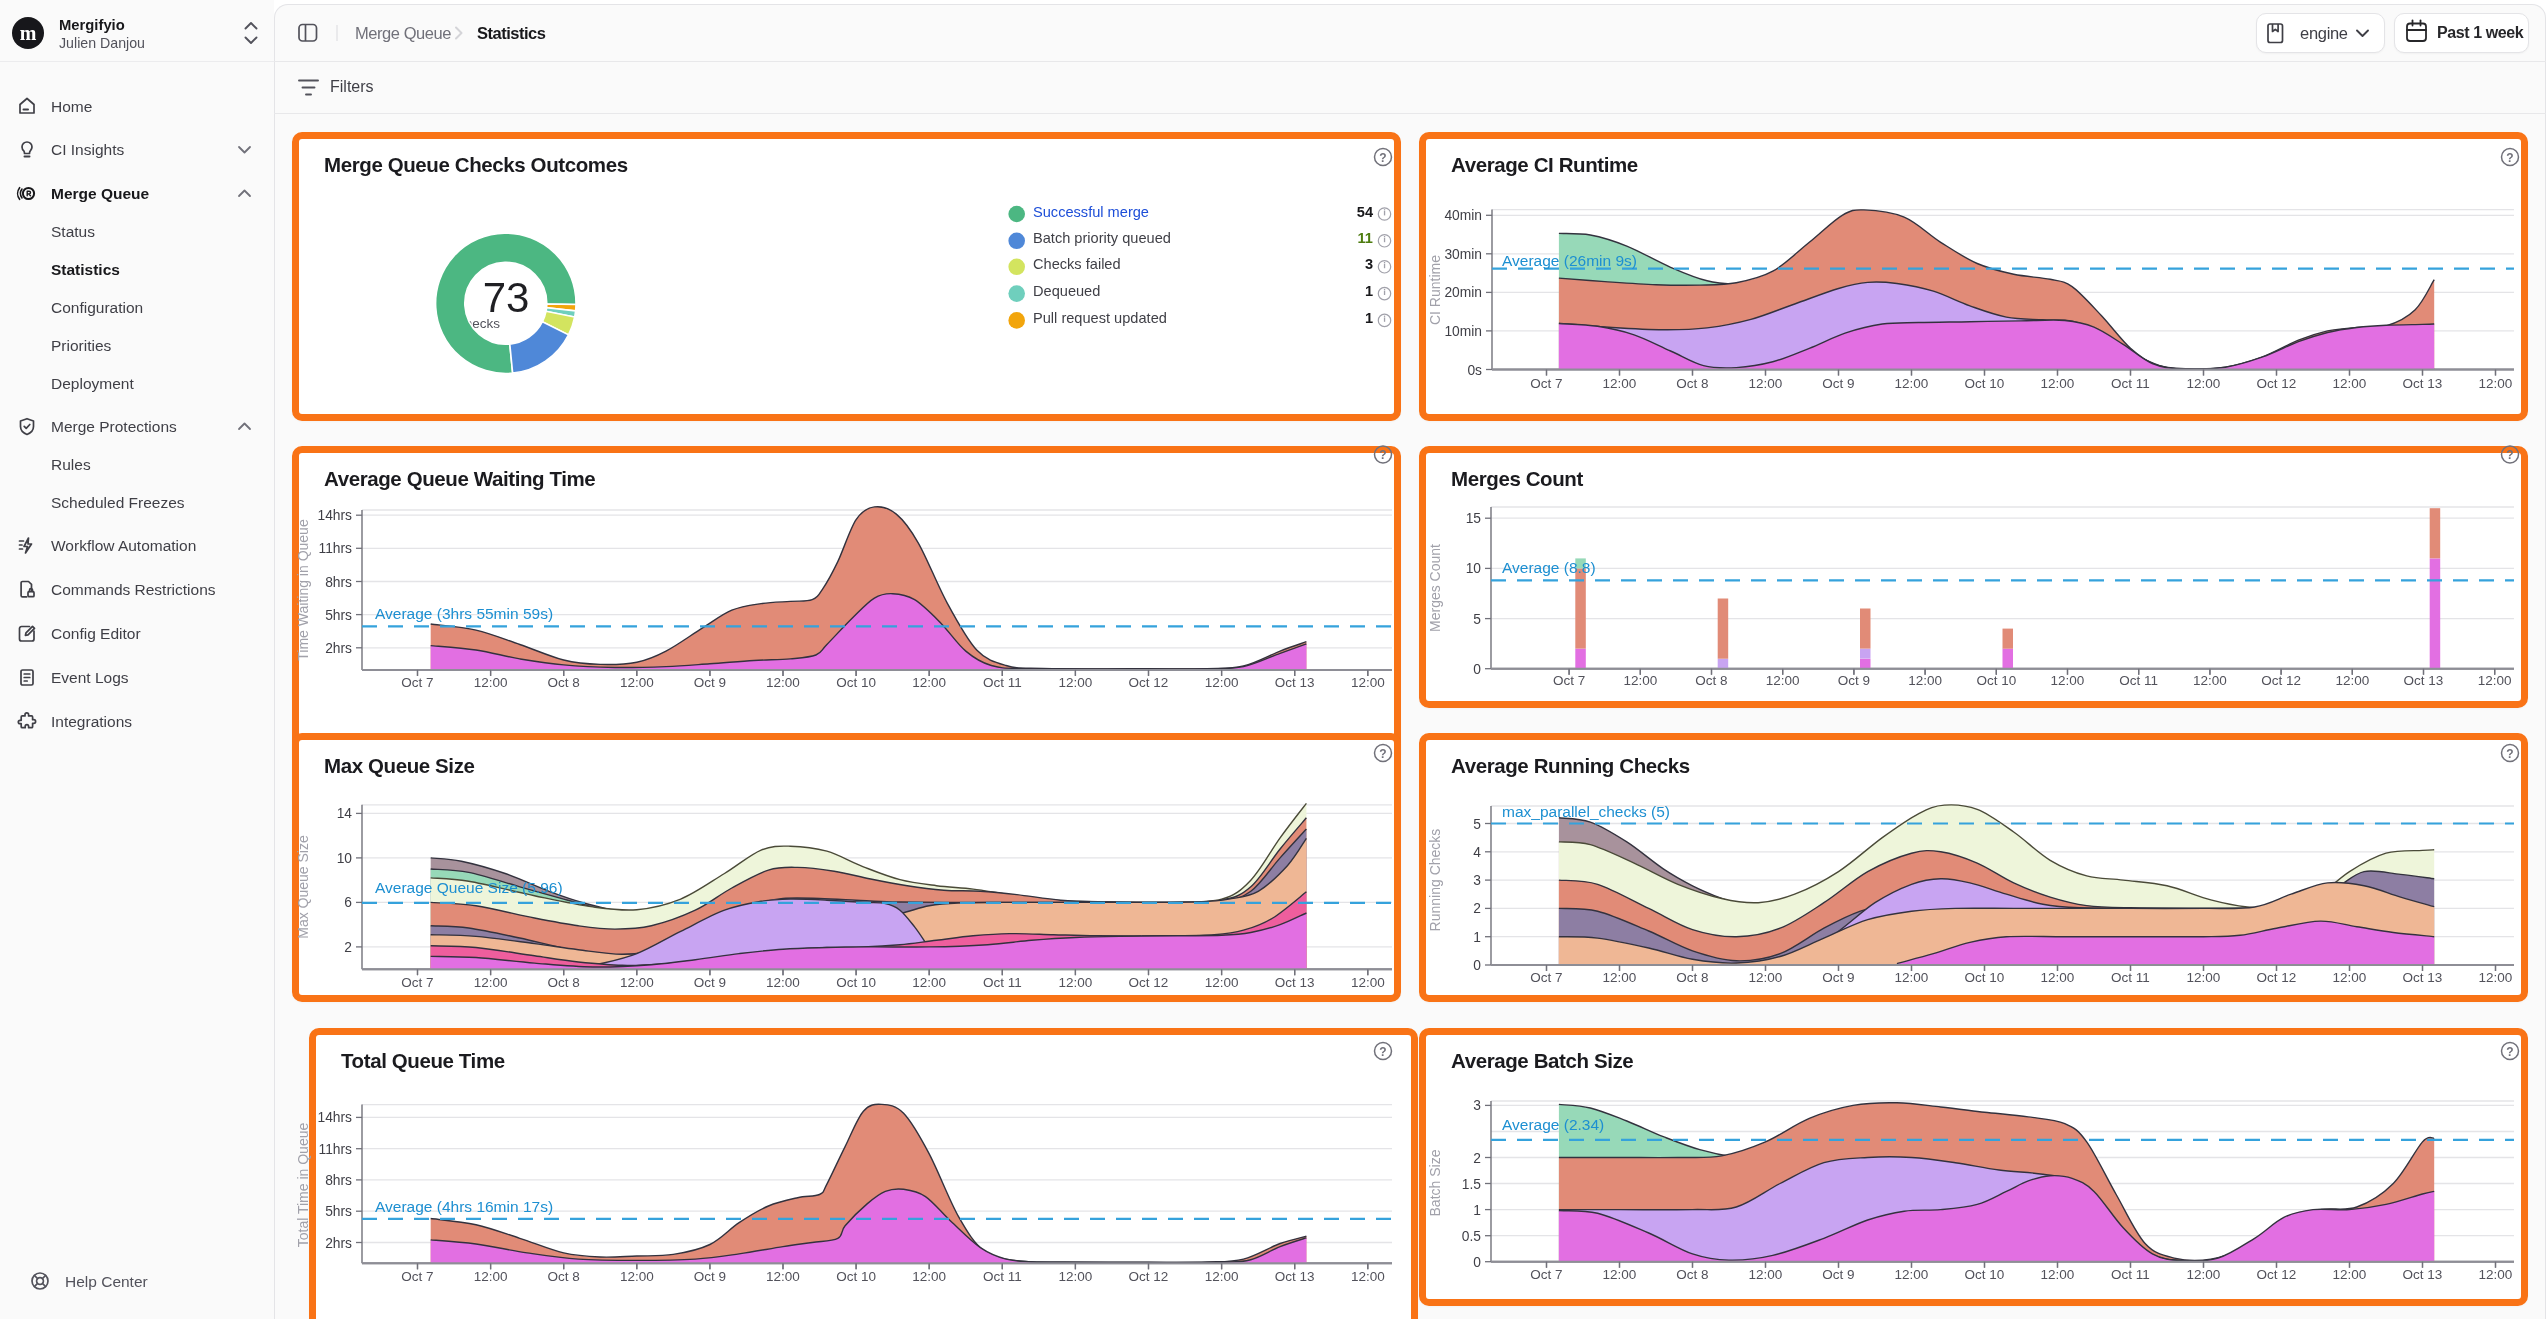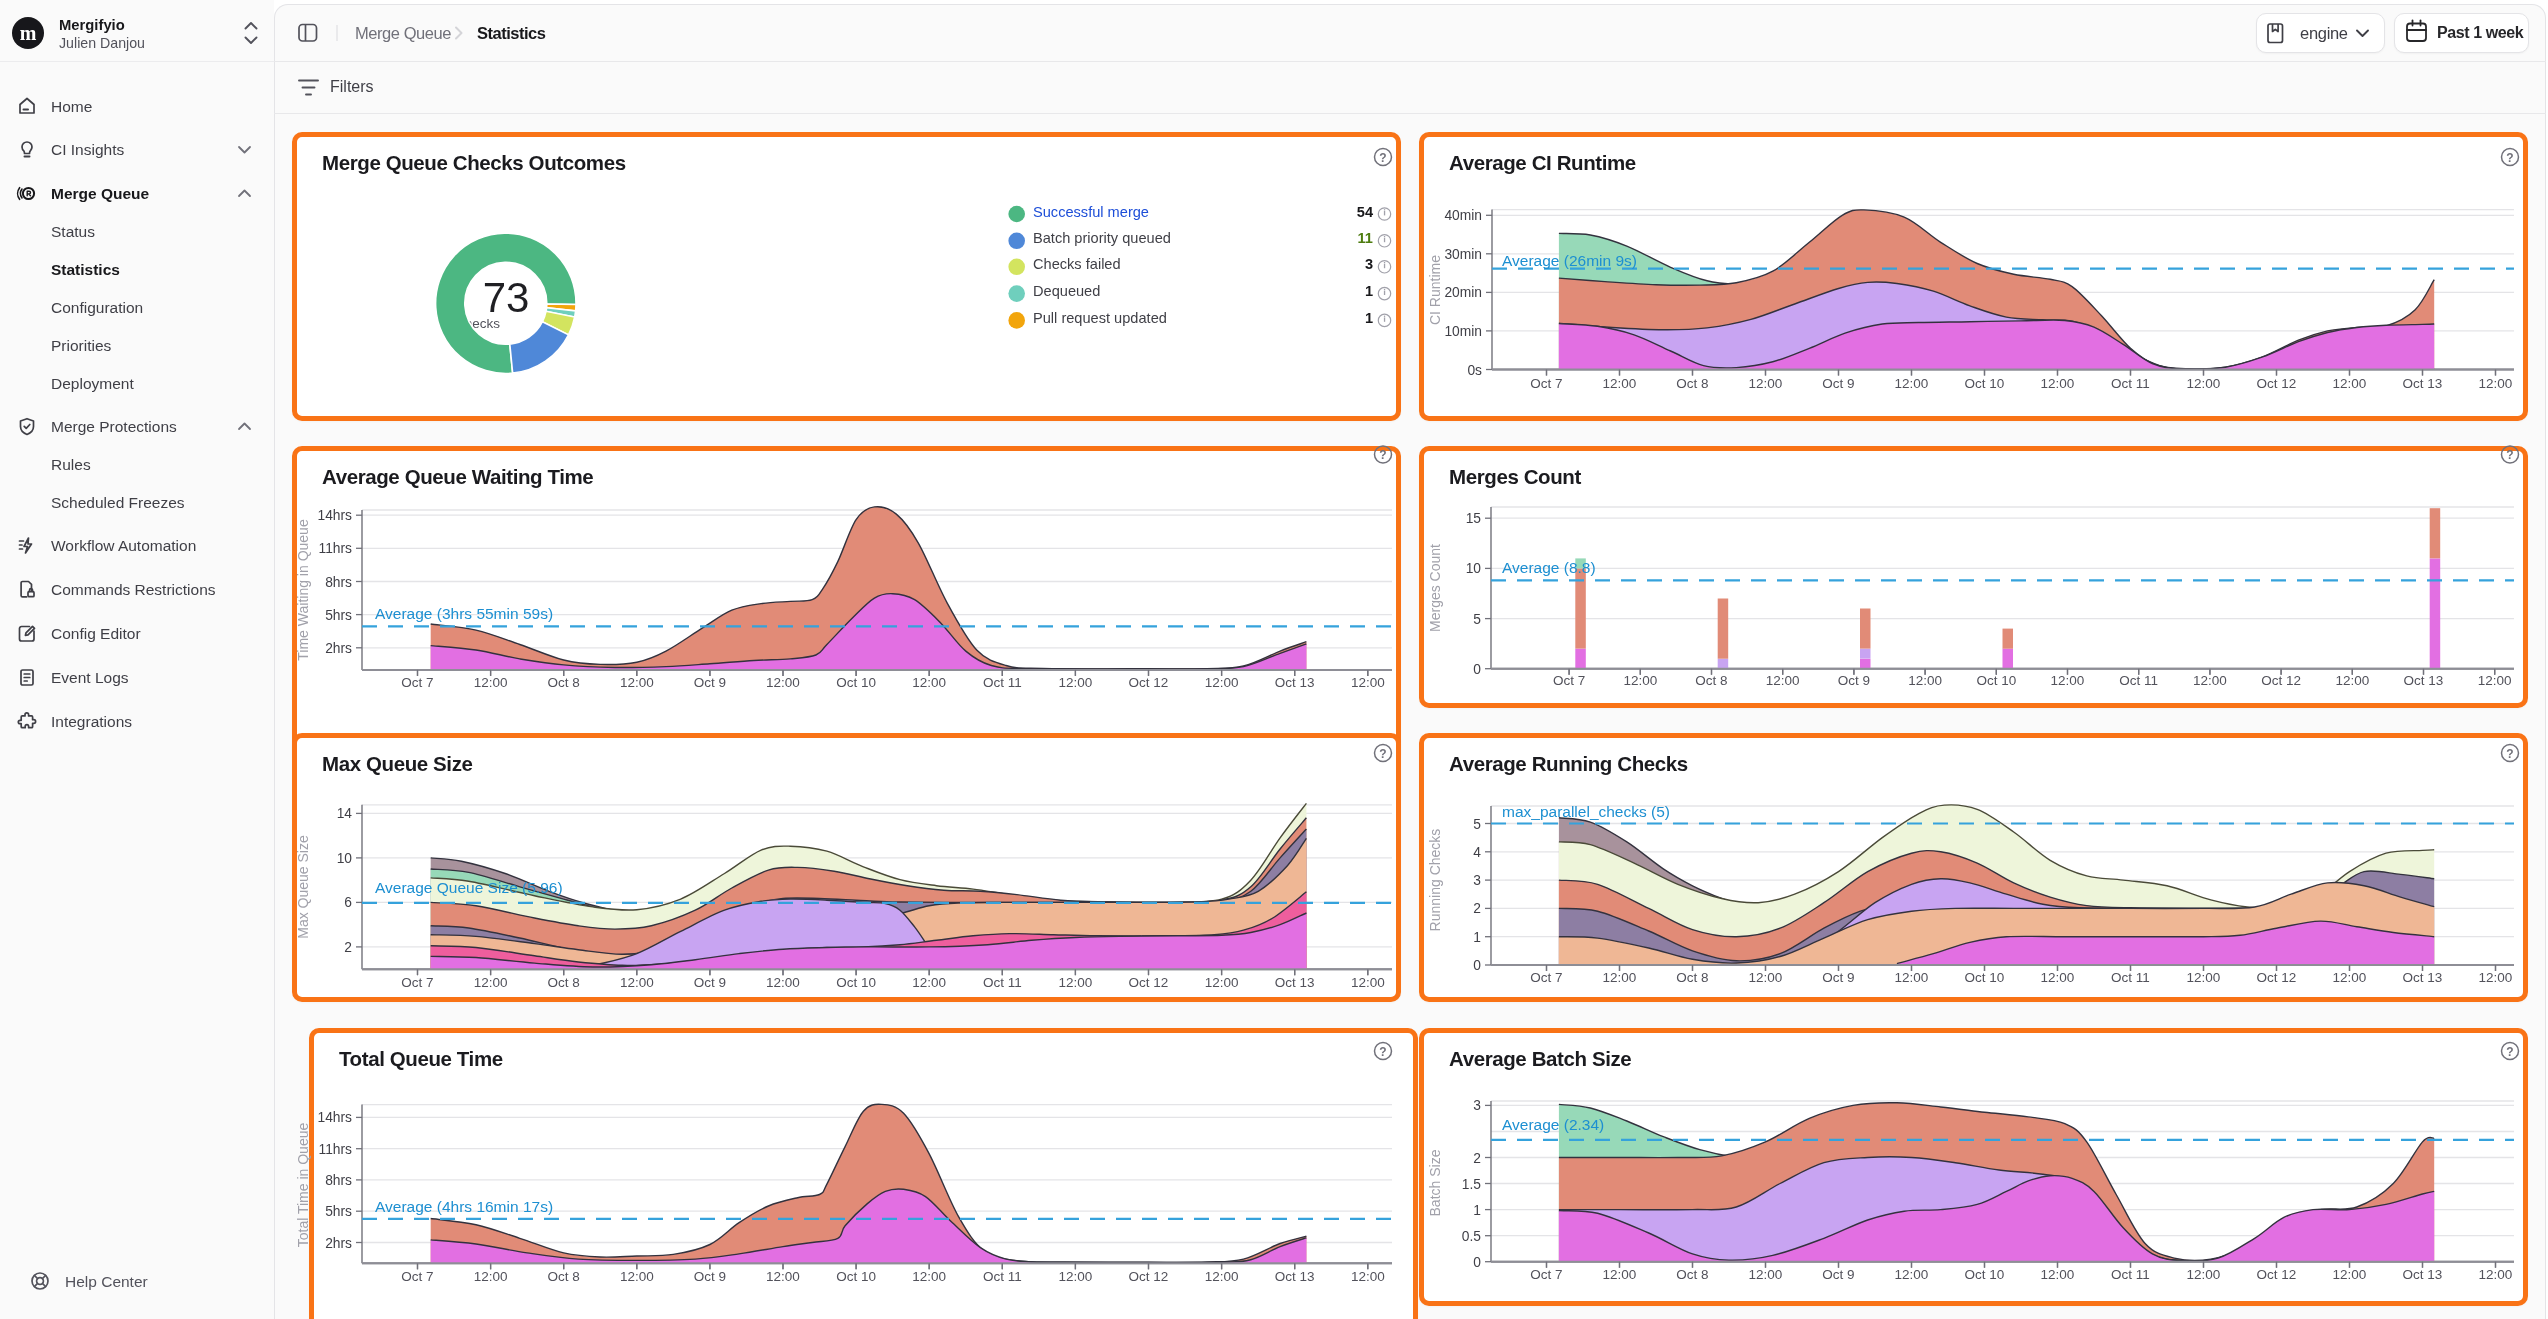--- a/index.html
+++ b/index.html
@@ -1,20 +1,20 @@
 <!DOCTYPE html>
 <html><head><meta charset="utf-8"><title>Statistics</title><style>
 * { margin:0; padding:0; box-sizing:border-box; }
 html,body { width:2548px; height:1319px; font-family:"Liberation Sans", sans-serif; background:#fff; overflow:hidden; }
 #sidebar { position:absolute; left:0; top:0; width:274px; height:1319px; background:#fafafa; }
 #sidebar .hdr { position:absolute; left:0; top:0; width:274px; height:62px; border-bottom:1px solid #ececee; }
 #panel { position:absolute; left:274px; top:4px; width:2272px; height:1319px; background:#fafafa; border:1px solid #e4e4e7; border-radius:14px 14px 0 0; border-bottom:none; }
 #topbar { position:absolute; left:274px; top:4px; width:2272px; height:58px; border-bottom:1px solid #e8e8ea; }
 #filters { position:absolute; left:274px; top:62px; width:2272px; height:52px; border-bottom:1px solid #e8e8ea; }
-.card { position:absolute; background:#fff; border:5px solid #f97316; border-radius:10px; box-shadow:0 1px 2px rgba(0,0,0,0.03); }
+.card { position:absolute; background:#fff; border:7px solid #f97316; border-radius:10px; box-shadow:0 1px 2px rgba(0,0,0,0.03); }
 .ct { position:absolute; left:25px; top:14px; font-size:20.5px; font-weight:700; color:#1b1b1f; letter-spacing:-0.4px; }
 .bc1 { position:absolute; left:355px; top:24px; font-size:16.5px; letter-spacing:-0.45px; color:#71717a; }
 .bc2 { position:absolute; left:477px; top:23.5px; font-size:16.5px; font-weight:700; color:#18181b; letter-spacing:-0.5px; }
 .flt { position:absolute; left:330px; top:78px; font-size:16px; font-weight:500; color:#3f3f46; }
 .btn { position:absolute; top:13px; height:40px; background:#fff; border:1px solid #e4e4e7; border-radius:10px; box-shadow:0 1px 2px rgba(0,0,0,0.04); }
 </style></head><body>
 <div id="sidebar">
     <div class="hdr"></div>
   </div>
 <div id="panel"></div>

